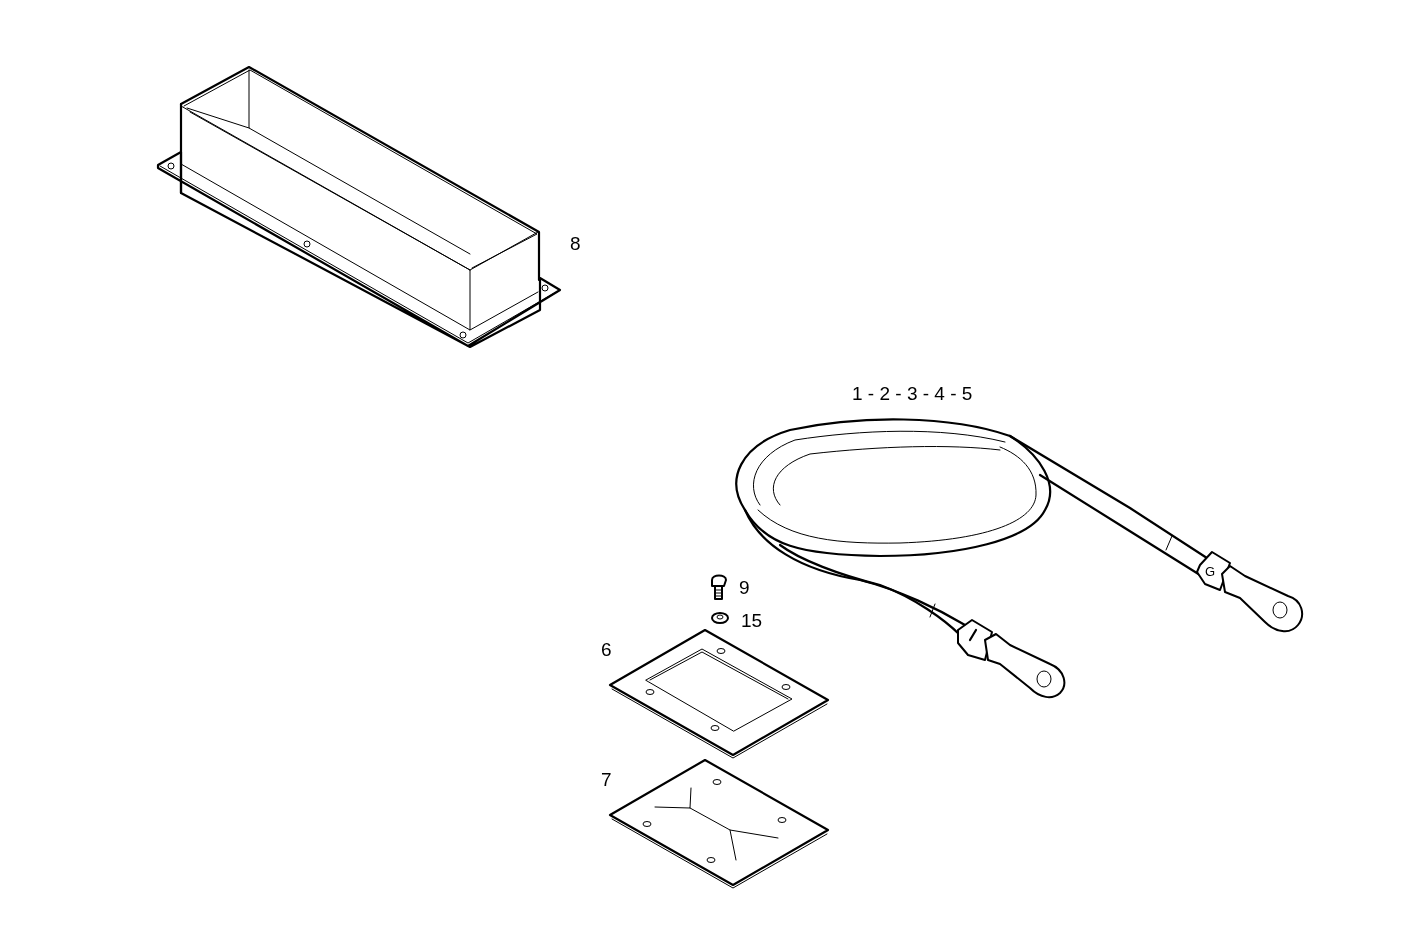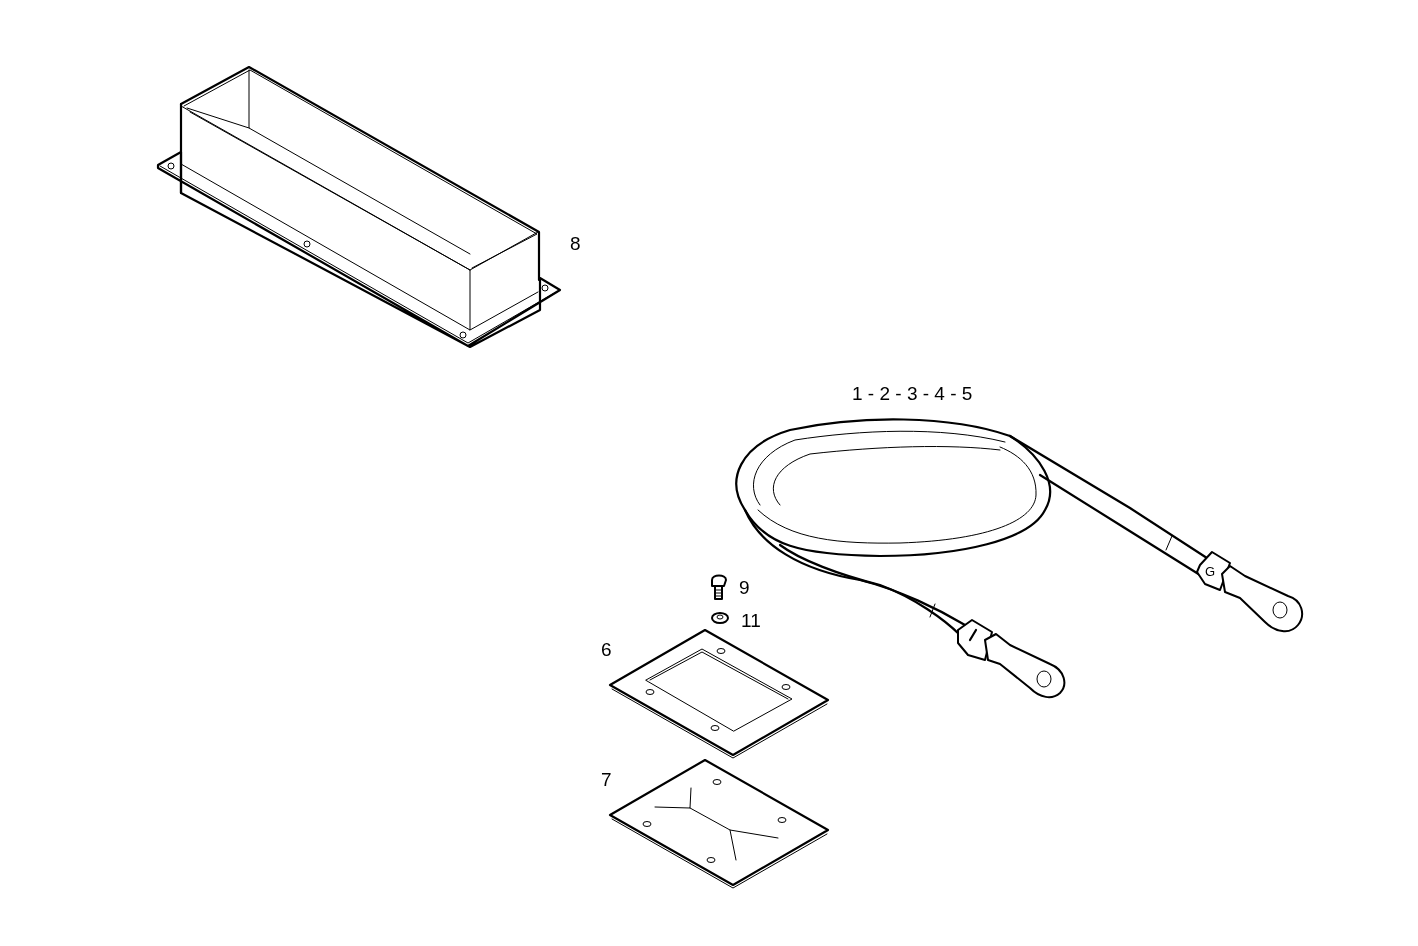--- a/index.html
+++ b/index.html
@@ -104,16 +104,16 @@
       <ellipse class="hole" cx="782" cy="820" rx="4" ry="2.5"></ellipse>
       <ellipse class="hole" cx="647" cy="824" rx="4" ry="2.5"></ellipse>
       <ellipse class="hole" cx="711" cy="860" rx="4" ry="2.5"></ellipse>
     </g>
   </svg>
 
   
   <div class="lbl" style="left:570px; top:234px;">8</div>
   <div class="lbl" style="left:804px; top:384px;margin-left:48px;">1 - 2 - 3 - 4 - 5</div>
   <div class="lbl" style="left:739px; top:578px;">9</div>
-  <div class="lbl" style="left:741px; top:611px;">11</div>
+  <div class="lbl" style="left:741px; top:611px;">15</div>
   <div class="lbl" style="left:601px; top:640px;">6</div>
   <div class="lbl" style="left:601px; top:770px;">7</div>
 </div>
 
 </body></html>

